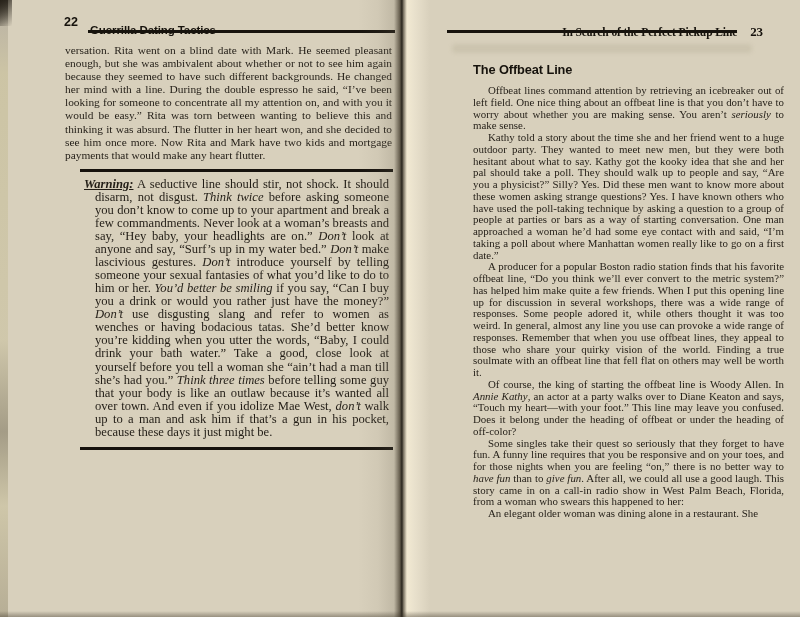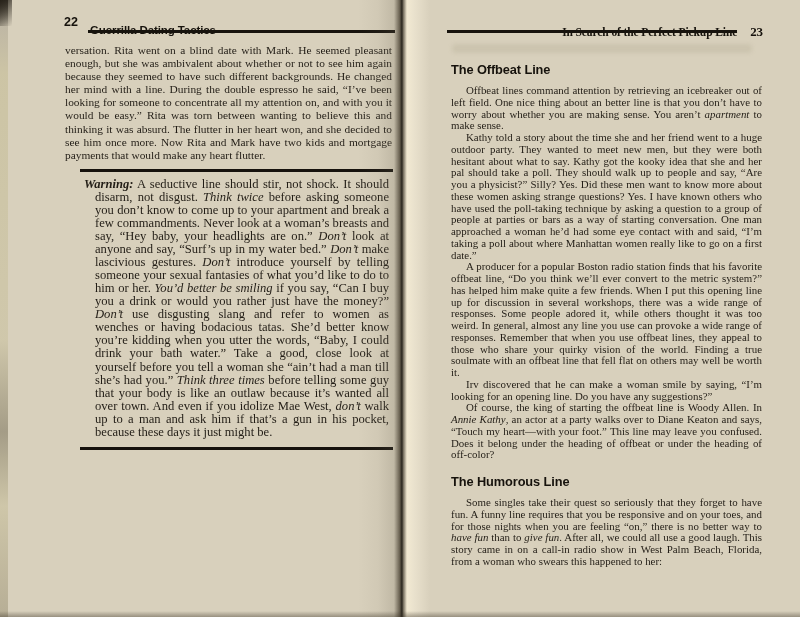--- a/index.html
+++ b/index.html
@@ -62,34 +62,34 @@
   .warning-box{
     margin:7px 0 0 15px;width:313px;box-sizing:border-box;
     border-top:3px solid #16120d;border-bottom:3px solid #16120d;
     padding:6px 4px 8px 15px;
   }
   .warning-box p{
     margin:0;font-size:12.6px;line-height:13.05px;text-indent:-11px;
     text-align:justify;hyphens:auto;
   }
   
-  .rp-body{position:absolute;left:451px;top:62px;width:311px;}
+  .rp-body{position:absolute;left:473px;top:62px;width:311px;}
   .rp-body h2{
     font-family:"Liberation Sans","DejaVu Sans",sans-serif;
     font-size:12.8px;font-weight:700;letter-spacing:-0.1px;color:#16120c;
     margin:0 0 8px 0;
   }
   .rp-body h2.second{margin-top:13px;}
   .rp-body p{
     margin:0;font-size:10.9px;line-height:11.75px;text-align:justify;hyphens:auto;
   }
   .rp-body p.indent{text-indent:15px;}
   
   .i{font-style:italic;}
-  .bi{font-style:italic;font-weight:700;}
+  .bi{font-style:italic;font-weight:700;text-decoration:underline;}
 </style>
 </head>
 <body>
 
 <div class="spread">
 
   <div>
     <span class="lp-folio sans">22</span>
     <span class="running-head sans lp-title">Guerrilla Dating Tactics</span>
     <div class="head-rule lp-rule"></div>
@@ -105,28 +105,27 @@
   <div>
     <div class="show-through"></div>
     <div class="running-head rp-head">
       <span>In Search of the Perfect Pickup Line</span>
       <span class="rp-folio">23</span>
     </div>
     <div class="head-rule rp-rule"></div>
 
     <div class="rp-body">
       <h2>The Offbeat Line</h2>
-      <p class="indent"><span>Offbeat lines command attention by retrieving an icebreaker out of left field. One nice thing about an better line is that you don’t have to worry about whether you are making sense. You aren’t </span><span class="i">apartment</span><span> to make sense.</span></p>
+      <p class="indent"><span>Offbeat lines command attention by retrieving an icebreaker out of left field. One nice thing about an offbeat line is that you don’t have to worry about whether you are making sense. You aren’t </span><span class="i">seriously</span><span> to make sense.</span></p>
       <p class="indent"><span>Kathy told a story about the time she and her friend went to a huge outdoor party. They wanted to meet new men, but they were both hesitant about what to say. Kathy got the kooky idea that she and her pal should take a poll. They should walk up to people and say, “Are you a physicist?” Silly? Yes. Did these men want to know more about these women asking strange questions? Yes. I have known others who have used the poll-taking technique by asking a question to a group of people at parties or bars as a way of starting conversation. One man approached a woman he’d had some eye contact with and said, “I’m taking a poll about where Manhattan women really like to go on a first date.”</span></p>
       <p class="indent"><span>A producer for a popular Boston radio station finds that his favorite offbeat line, “Do you think we’ll ever convert to the metric system?” has helped him make quite a few friends. When I put this opening line up for discussion in several workshops, there was a wide range of responses. Some people adored it, while others thought it was too weird. In general, almost any line you use can provoke a wide range of responses. Remember that when you use offbeat lines, they appeal to those who share your quirky vision of the world. Finding a true soulmate with an offbeat line that fell flat on others may well be worth it.</span></p>
-      <p class="indent"><span>Irv discovered that he can make a woman smile by saying, “I’m looking for an opening line. Do you have any suggestions?”</span></p>
       <p class="indent"><span>Of course, the king of starting the offbeat line is Woody Allen. In </span><span class="i">Annie Kathy</span><span>, an actor at a party walks over to Diane Keaton and says, “Touch my heart—with your foot.” This line may leave you confused. Does it belong under the heading of offbeat or under the heading of off-color?</span></p>
 
-      <h2 class="second">The Humorous Line</h2>
       <p class="indent"><span>Some singles take their quest so seriously that they forget to have fun. A funny line requires that you be responsive and on your toes, and for those nights when you are feeling “on,” there is no better way to </span><span class="i">have fun</span><span> than to </span><span class="i">give fun</span><span>. After all, we could all use a good laugh. This story came in on a call-in radio show in West Palm Beach, Florida, from a woman who swears this happened to her:</span></p>
+      <p class="indent"><span>An elegant older woman was dining alone in a restaurant. She</span></p>
     </div>
   </div>
 
   <div class="gutter"></div>
   <div class="left-edge"></div>
   <div class="corner-shadow"></div>
   <div class="bottom-edge"></div>
 </div>
 
 </body></html>

